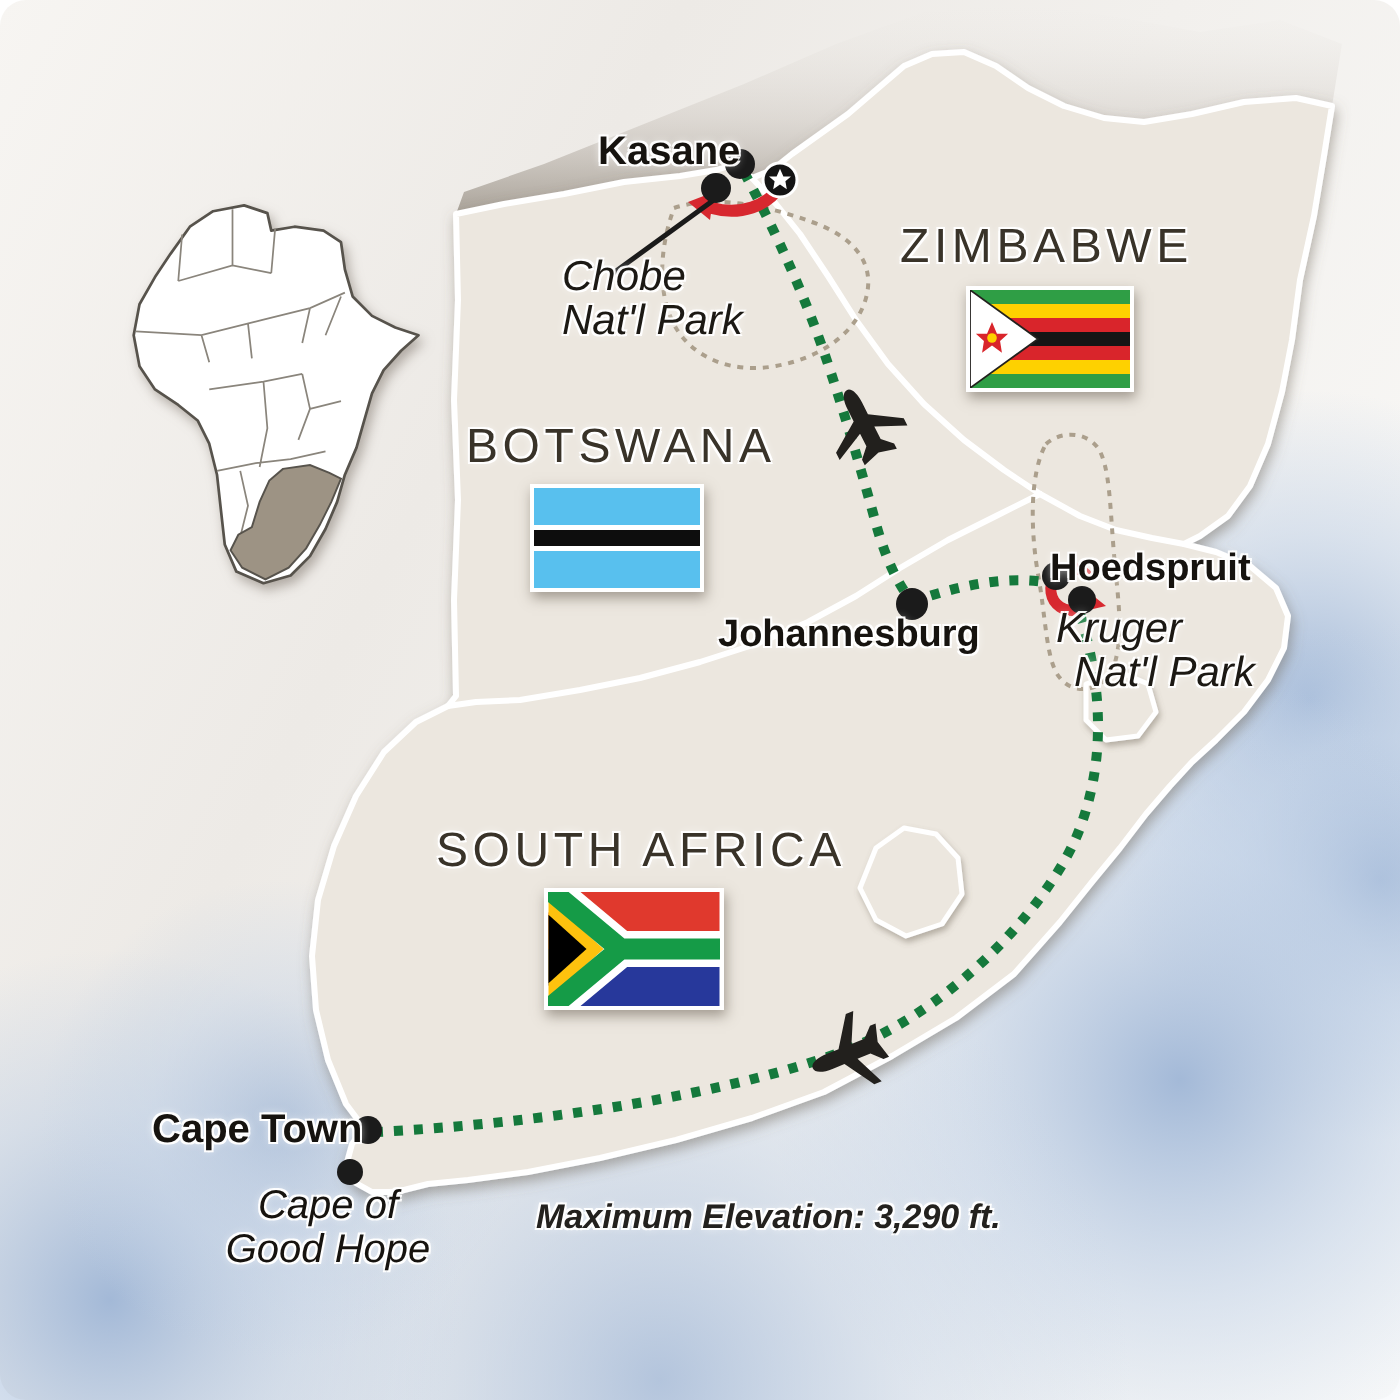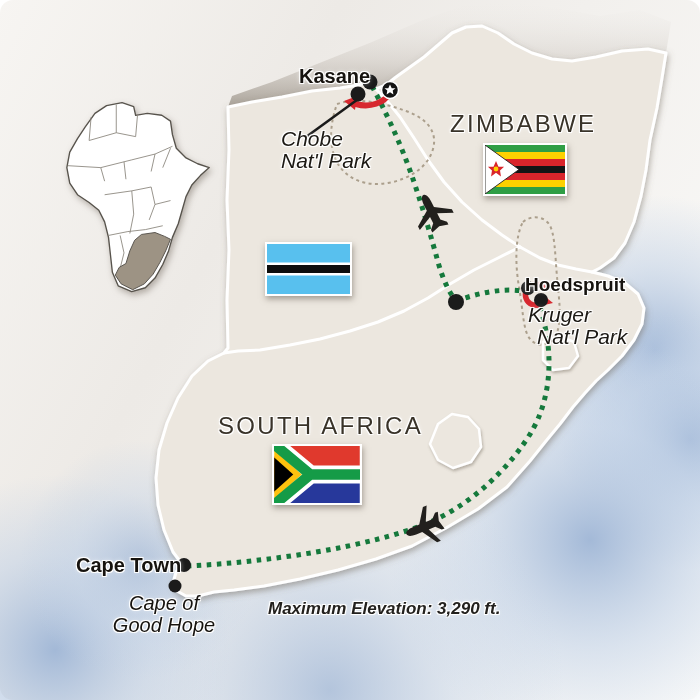--- a/index.html
+++ b/index.html
@@ -151,21 +151,23 @@
       <rect x="0" y="30" width="90" height="30" fill="#27389b"></rect>
       <path d="M-4,-5 L38,30 H92 M38,30 L-4,65" fill="none" stroke="#ffffff" stroke-width="19"></path>
       <polygon points="0,4 29,30 0,56" fill="#fec20e"></polygon>
       <path d="M-4,-5 L38,30 H92 M38,30 L-4,65" fill="none" stroke="#159b47" stroke-width="11"></path>
       <polygon points="0,12 20,30 0,48" fill="#000000"></polygon>
     </svg>
   </div>
 
   <div class="lbl city-lg" style="left:299px;top:65px;">Kasane</div>
   <div class="lbl country" style="left:450px;top:110px;">ZIMBABWE</div>
+  <div class="lbl country" style="left:233px;top:210px;">BOTSWANA</div>
   <div class="lbl country" style="left:218px;top:412px;">SOUTH AFRICA</div>
+  <div class="lbl city" style="left:359px;top:307px;">Johannesburg</div>
   <div class="lbl city" style="left:525px;top:274px;">Hoedspruit</div>
   <div class="lbl city-lg" style="left:76px;top:554px;">Cape Town</div>
 
   <div class="lbl park" style="left:281px;top:128px;">
     <span>Chobe</span>
     <span class="l2">Nat'l Park</span>
   </div>
   <div class="lbl park" style="left:528px;top:304px;font-style:italic;">
     <span>Kruger</span>
     <span class="l2" style="margin-left:9px;">Nat'l Park</span>

